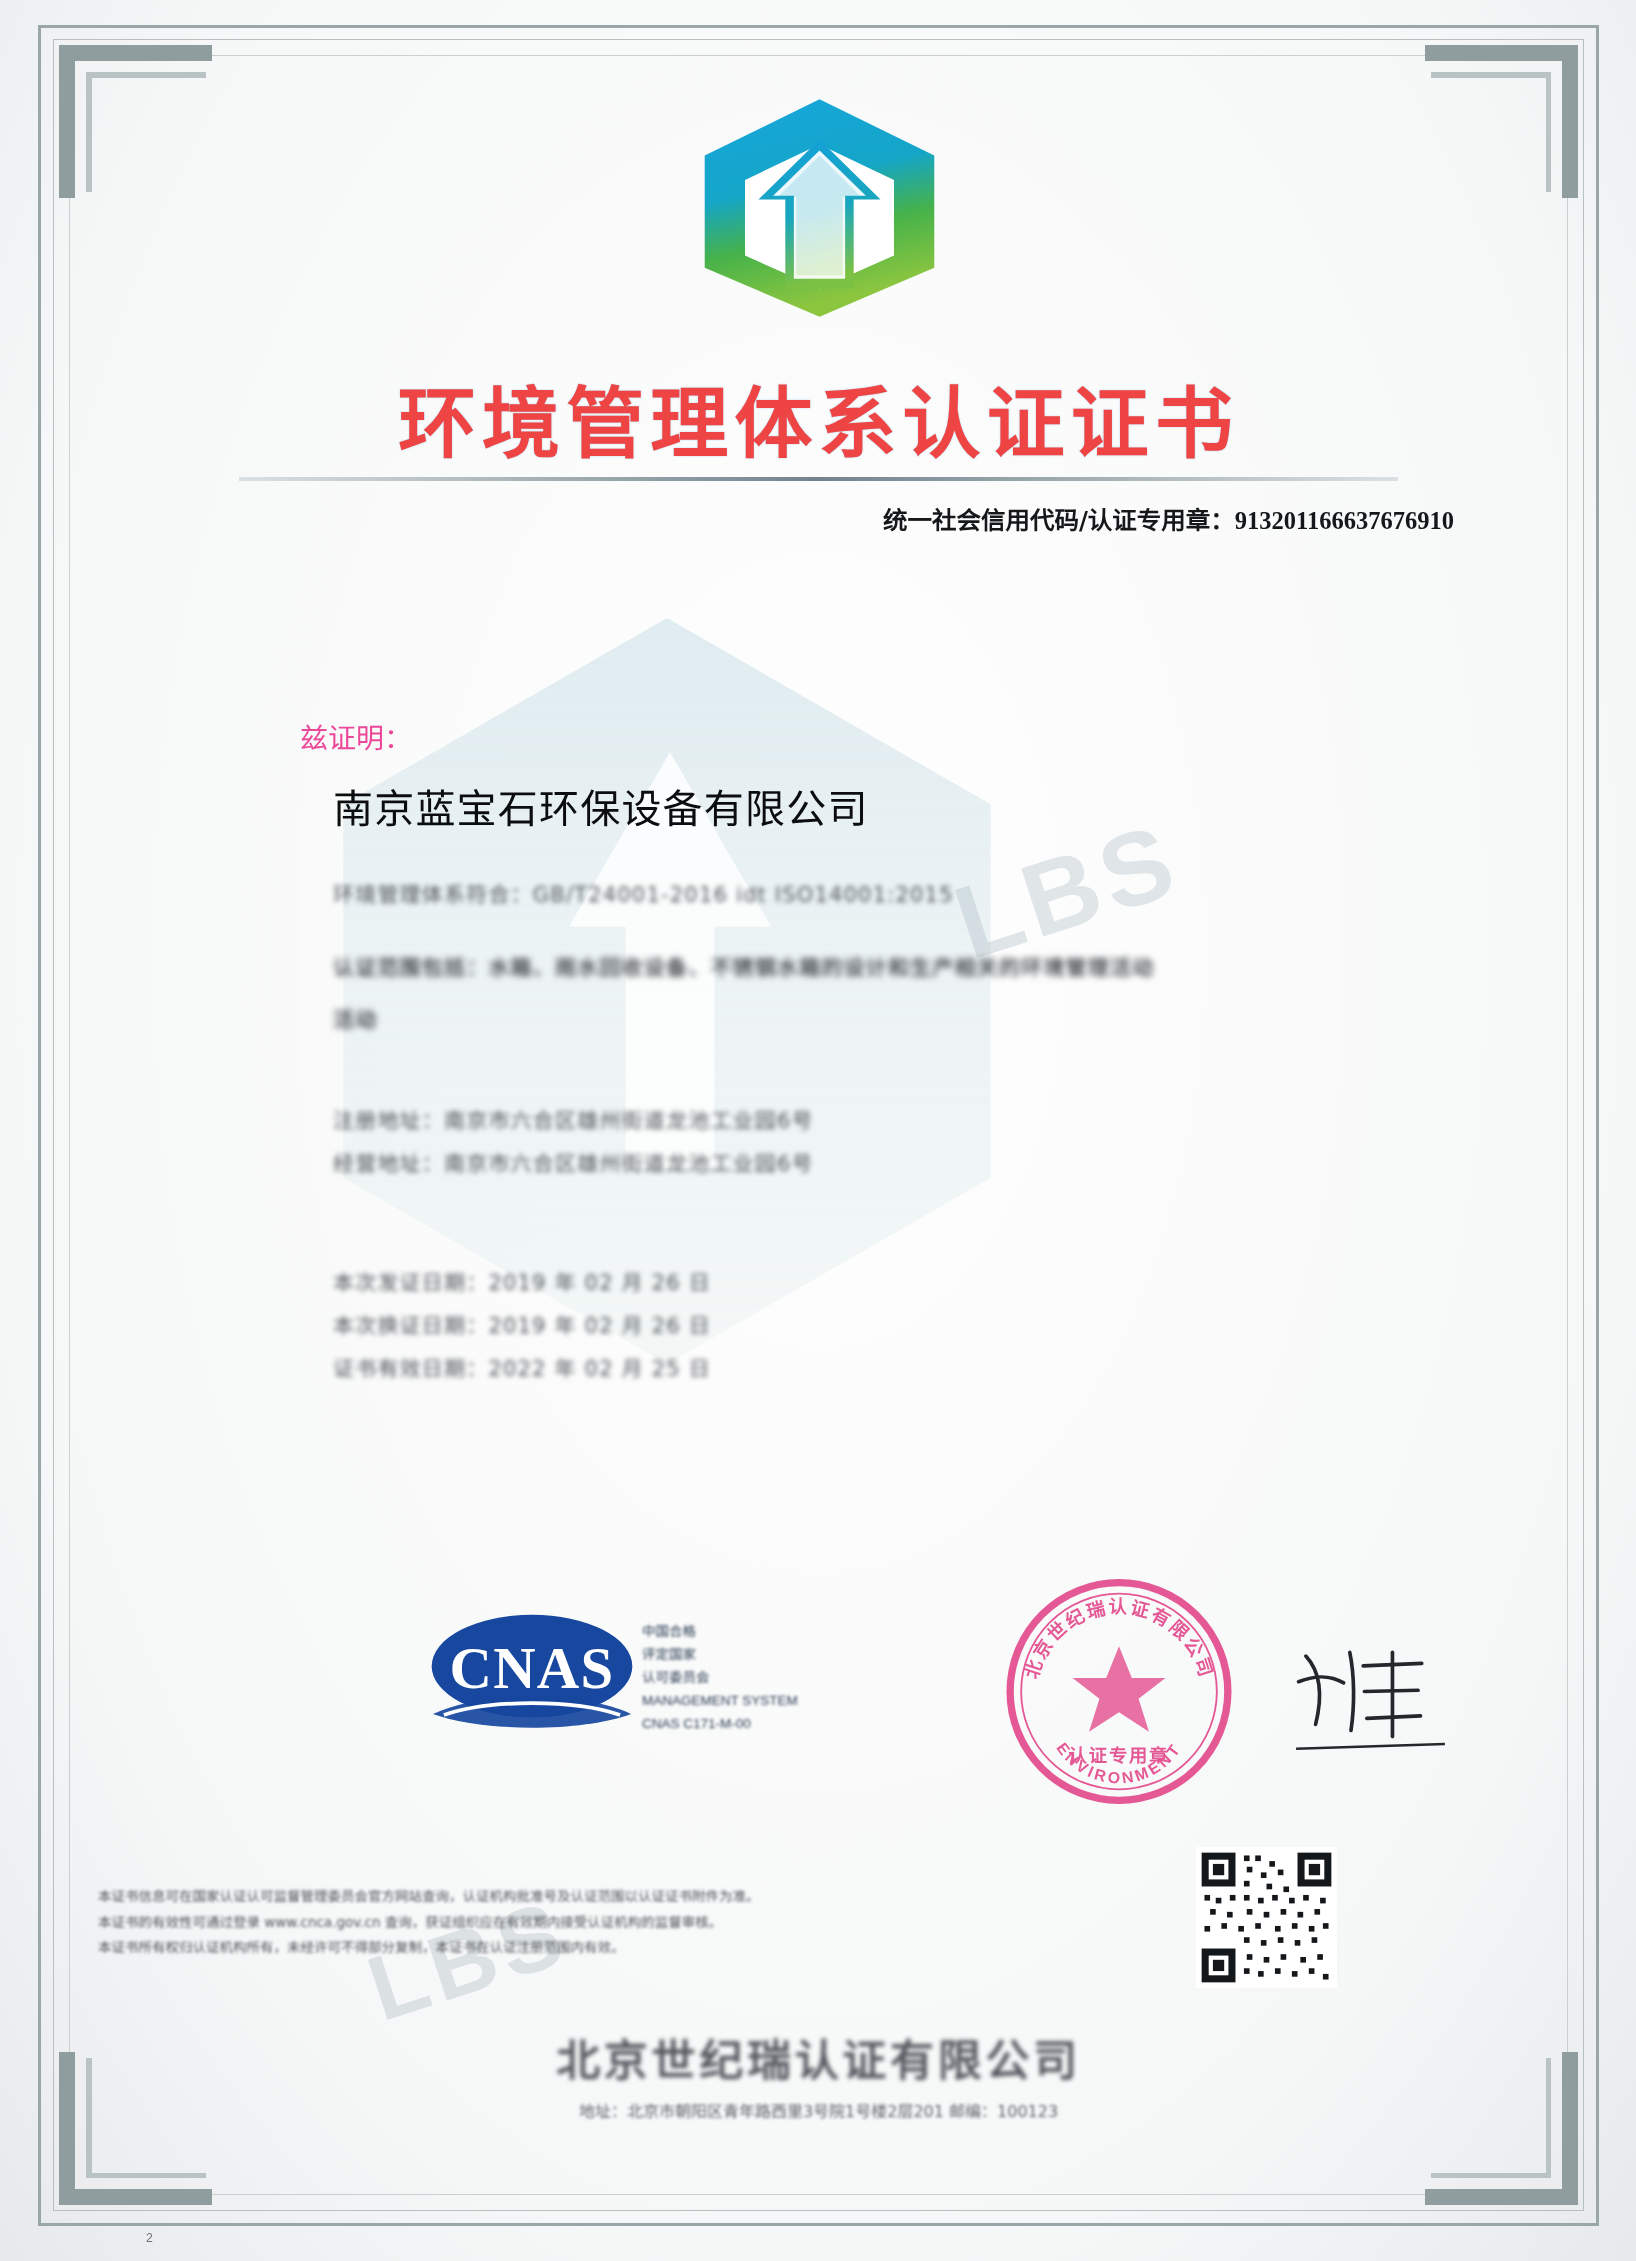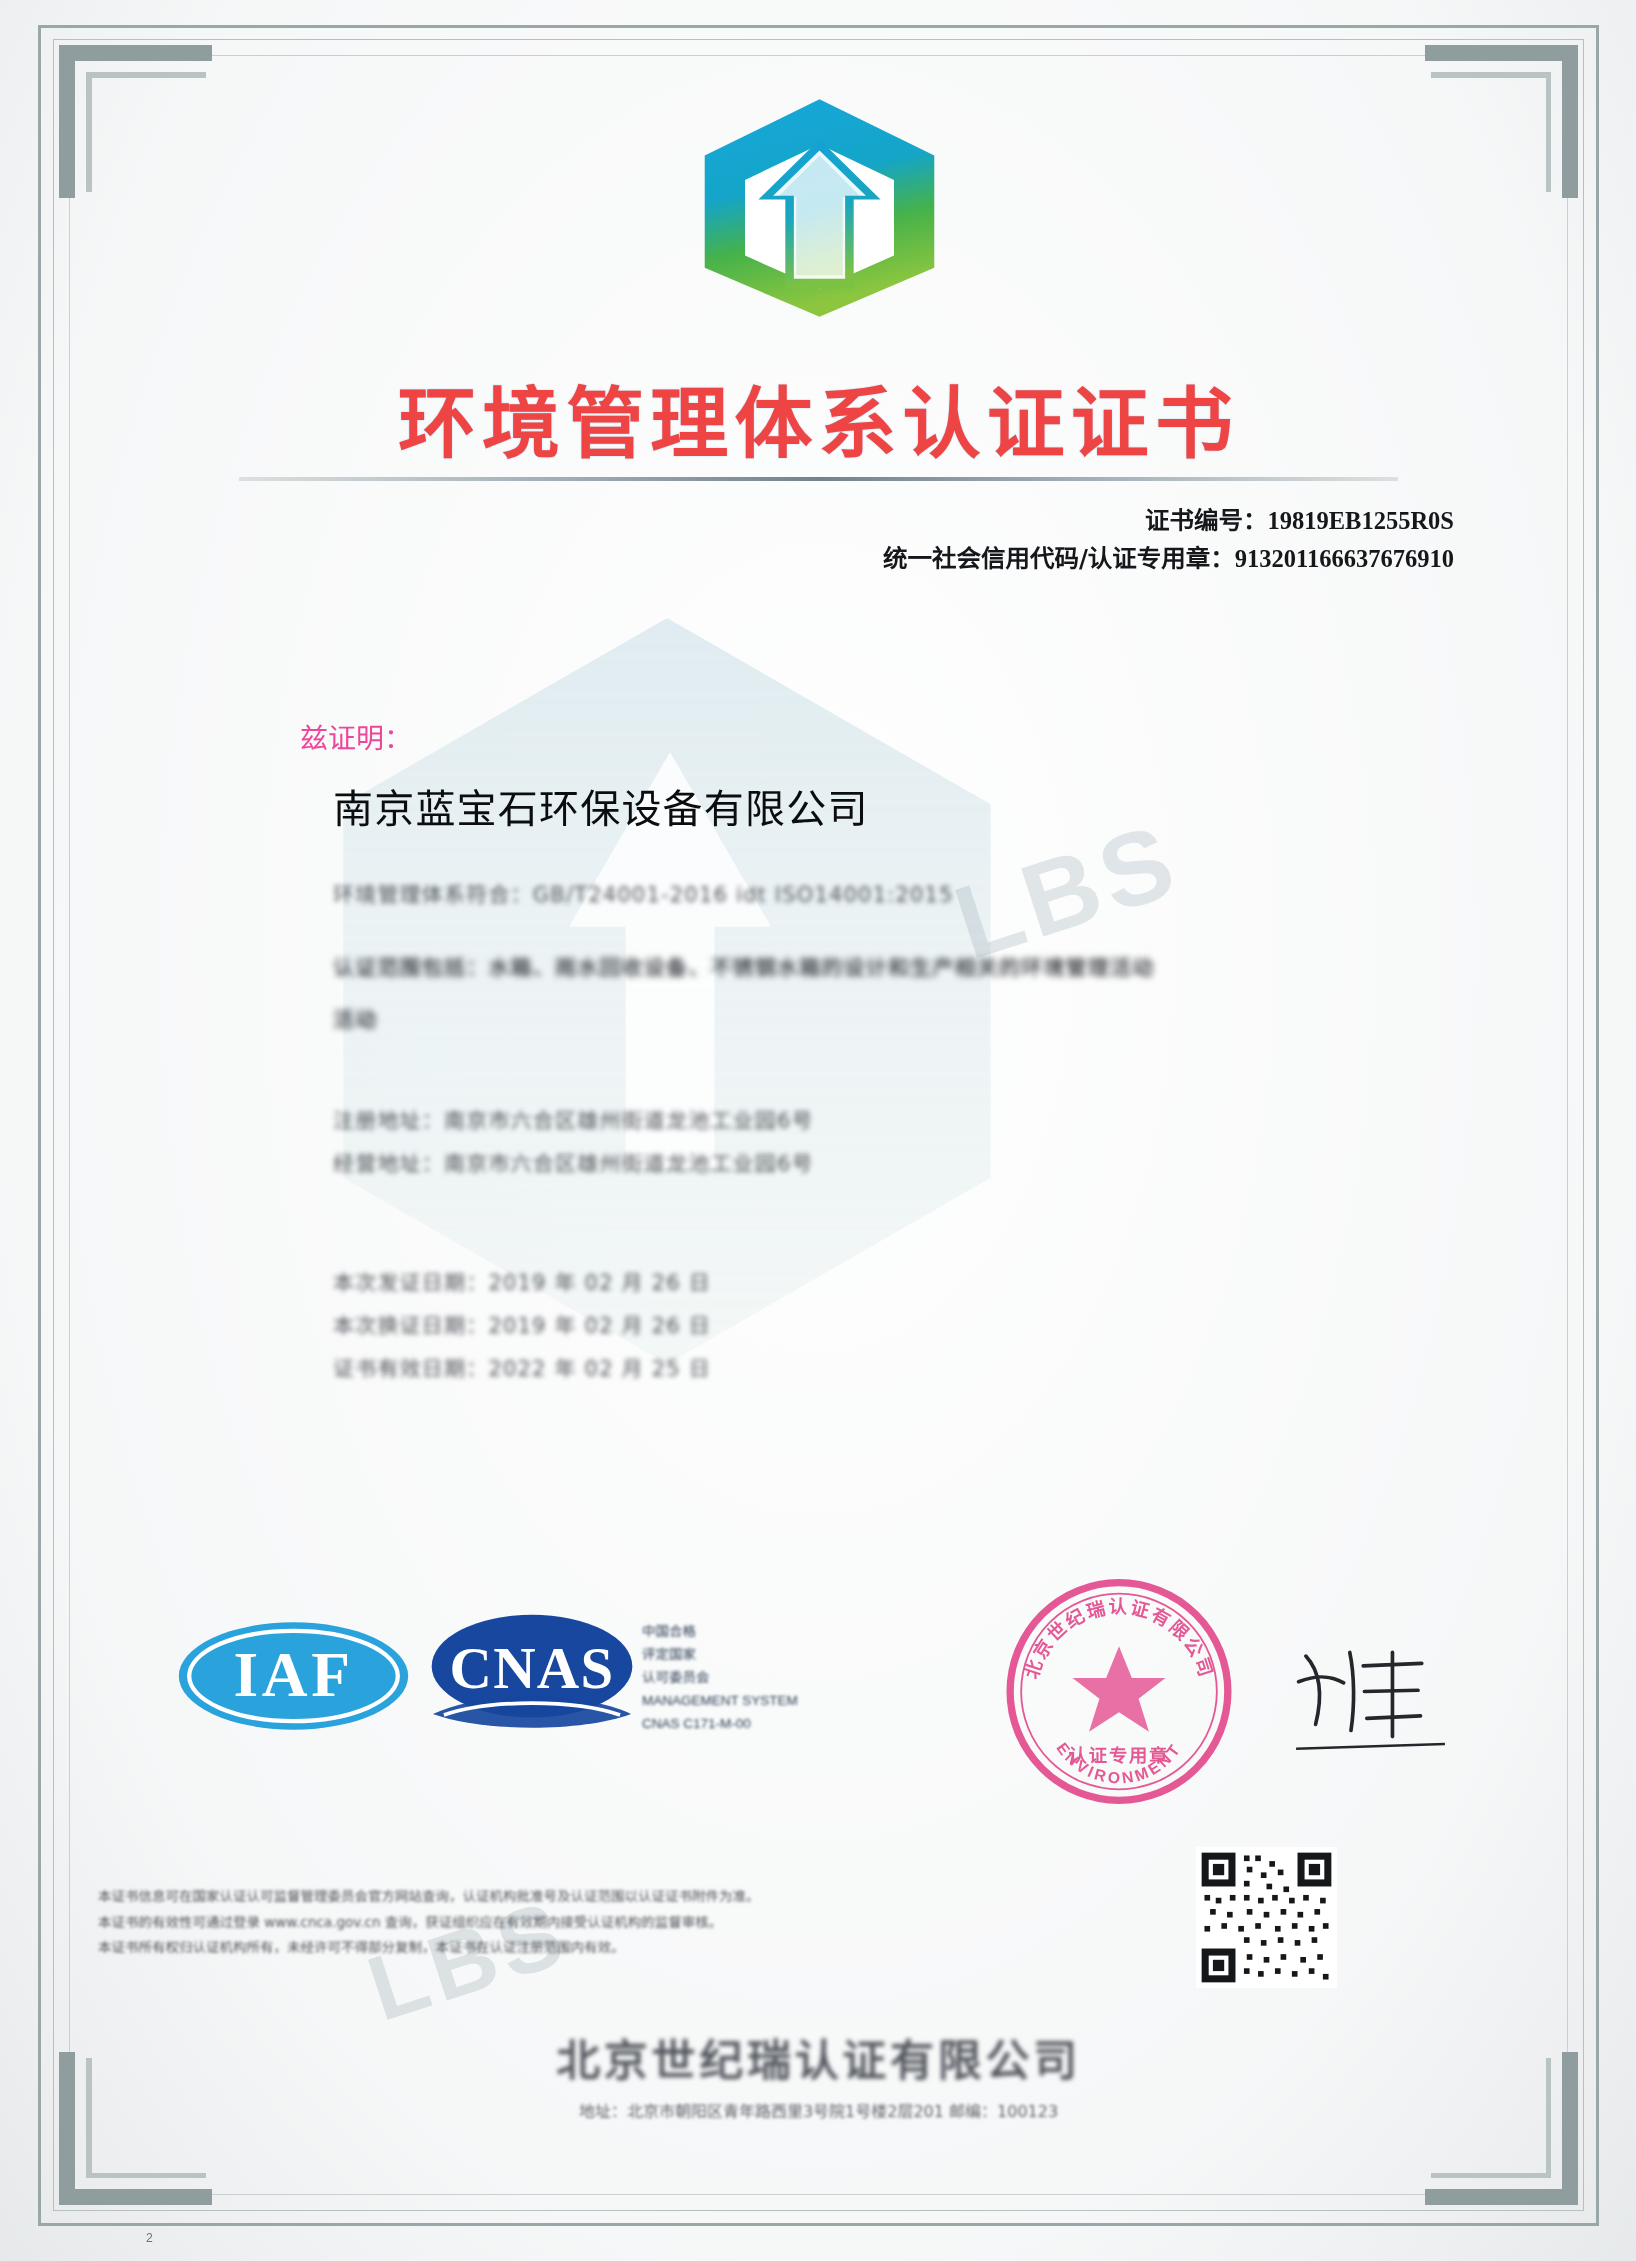--- a/index.html
+++ b/index.html
@@ -354,50 +354,40 @@
       <path d="M230 96 L306 170 L272 170 L272 306 L188 306 L188 170 L154 170 Z" fill="#ffffff" opacity="0.92"></path>
       <path d="M230 104 L298 172 L268 172 L268 300 L192 300 L192 172 L162 172 Z" fill="url(#arrowgrad)" opacity="0.18"></path>
     </svg>
   </div>
 
   <div class="title">环境管理体系认证证书</div>
   <div class="title-rule"></div>
 
   <div class="ids">
     <div class="row">
-      <span>证书编号：</span><span class="val">19819EB1255R0S</span>
-    </div>
-    <div class="row">
       <span>统一社会信用代码/认证专用章：</span><span class="val">913201166637676910</span>
     </div>
   </div>
 
   <div class="lead">兹证明：</div>
   <div class="company">南京蓝宝石环保设备有限公司</div>
 
   <div class="blur-line" style="left:333px; top:878px;">环境管理体系符合：GB/T24001-2016 idt ISO14001:2015</div>
   <div class="blur-line blur-strong" style="left:333px; top:951px;">认证范围包括：水箱、雨水回收设备、不锈钢水箱的设计和生产相关的环境管理活动</div>
   <div class="blur-line blur-strong" style="left:333px; top:1003px;">活动</div>
 
   <div class="blur-line" style="left:333px; top:1104px;">注册地址：南京市六合区雄州街道龙池工业园6号</div>
   <div class="blur-line" style="left:333px; top:1147px;">经营地址：南京市六合区雄州街道龙池工业园6号</div>
 
   <div class="blur-line" style="left:333px; top:1266px;">本次发证日期：2019 年 02 月 26 日</div>
   <div class="blur-line" style="left:333px; top:1309px;">本次换证日期：2019 年 02 月 26 日</div>
   <div class="blur-line" style="left:333px; top:1352px;">证书有效日期：2022 年 02 月 25 日</div>
 
   <div class="marks">
 
-    <div class="iaf">
-      <svg viewBox="0 0 390 200" width="239" height="122" aria-hidden="true">
-        <ellipse cx="195" cy="100" rx="188" ry="88" fill="#2aa3dd"></ellipse>
-        <ellipse cx="195" cy="100" rx="171" ry="74" fill="none" stroke="#ffffff" stroke-width="7"></ellipse>
-        <text x="195" y="133" text-anchor="middle" fill="#ffffff" font-family="Liberation Serif, serif" font-size="104" font-weight="bold" letter-spacing="6">IAF</text>
-      </svg>
-    </div>
 
     <div class="cnas">
       <svg viewBox="0 0 340 220" width="208" height="135" aria-hidden="true">
         <ellipse cx="170" cy="98" rx="164" ry="84" fill="#17479e"></ellipse>
         <text x="170" y="133" text-anchor="middle" fill="#ffffff" font-family="Liberation Serif, serif" font-size="96" font-weight="bold" letter-spacing="2">CNAS</text>
         <path d="M8 176 C 90 138, 250 138, 332 176 C 250 206, 90 206, 8 176 Z" fill="#17479e" opacity="0.92"></path>
         <path d="M26 178 C 100 152, 240 152, 314 178" stroke="#ffffff" stroke-width="6" fill="none"></path>
       </svg>
     </div>
 

